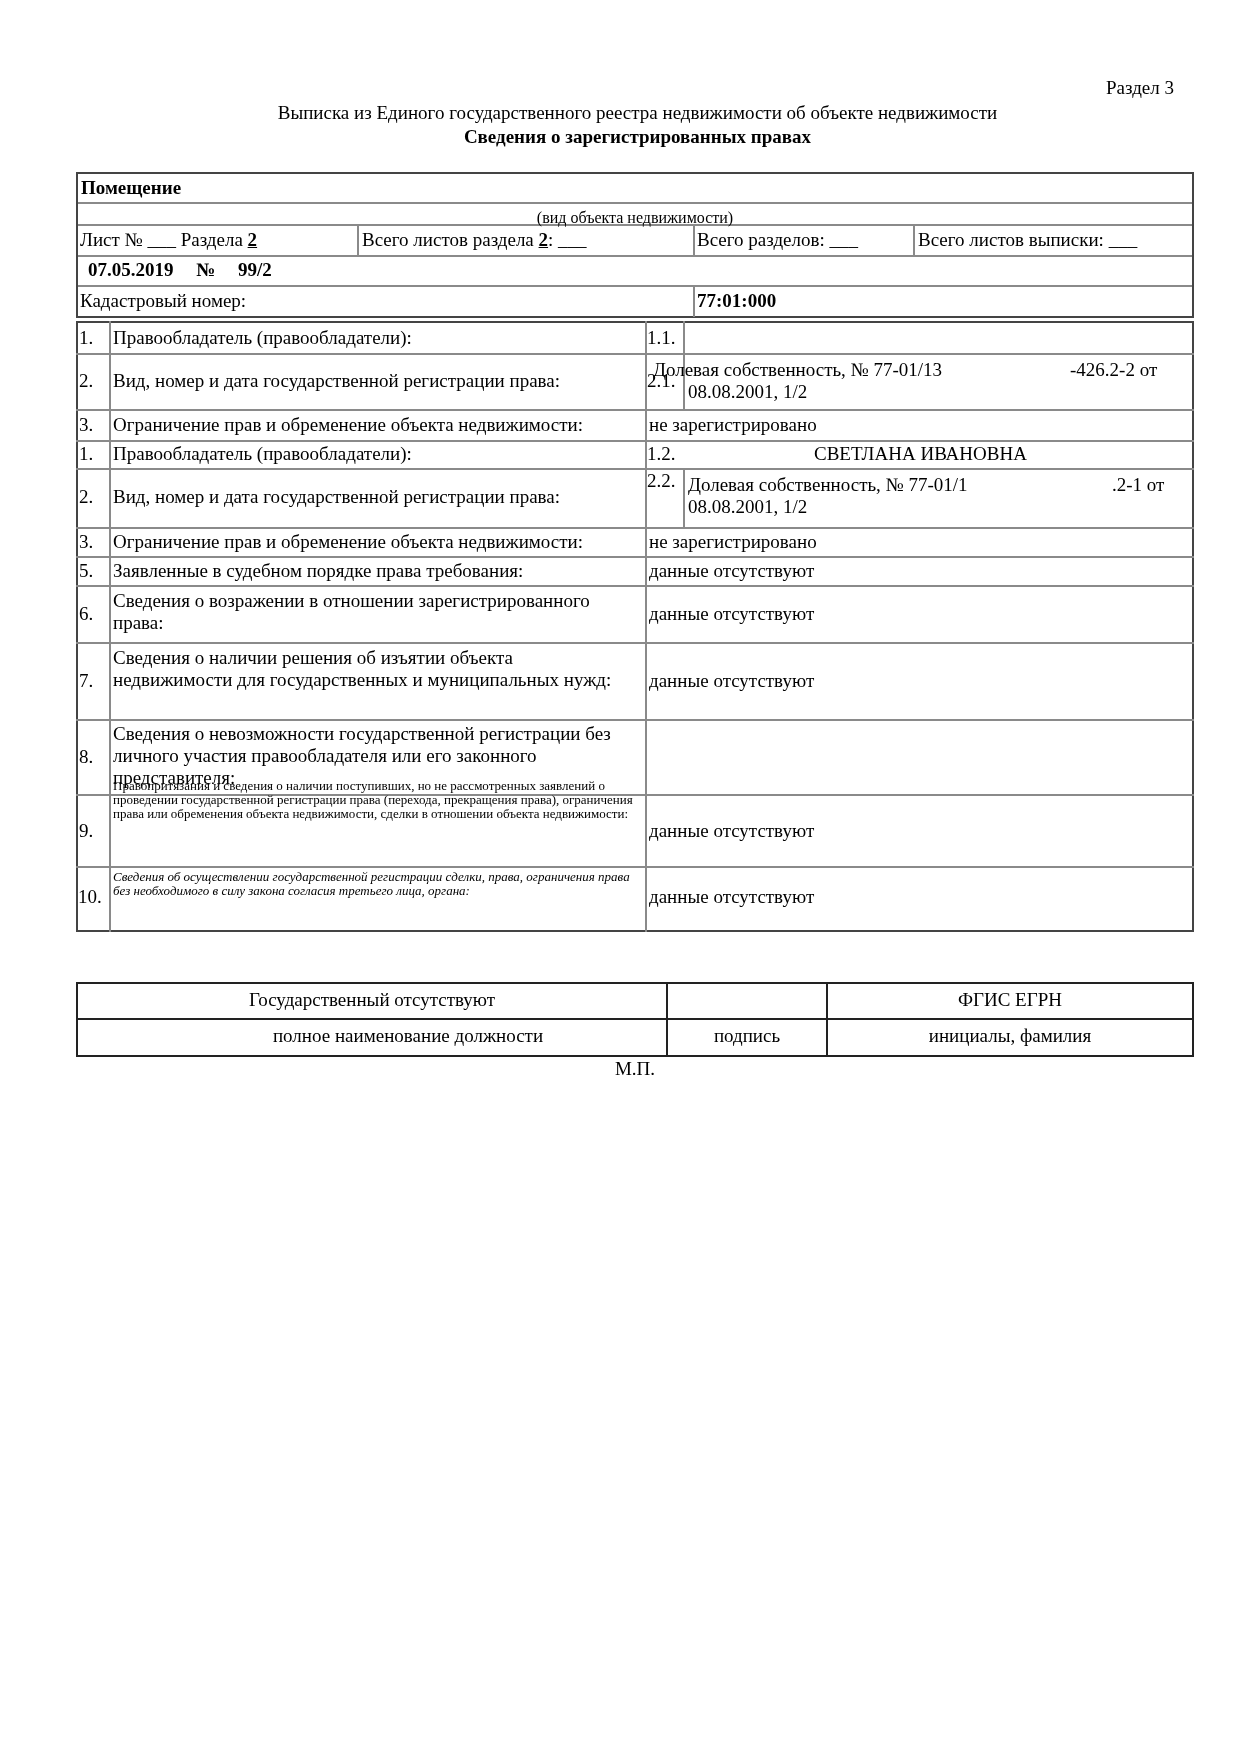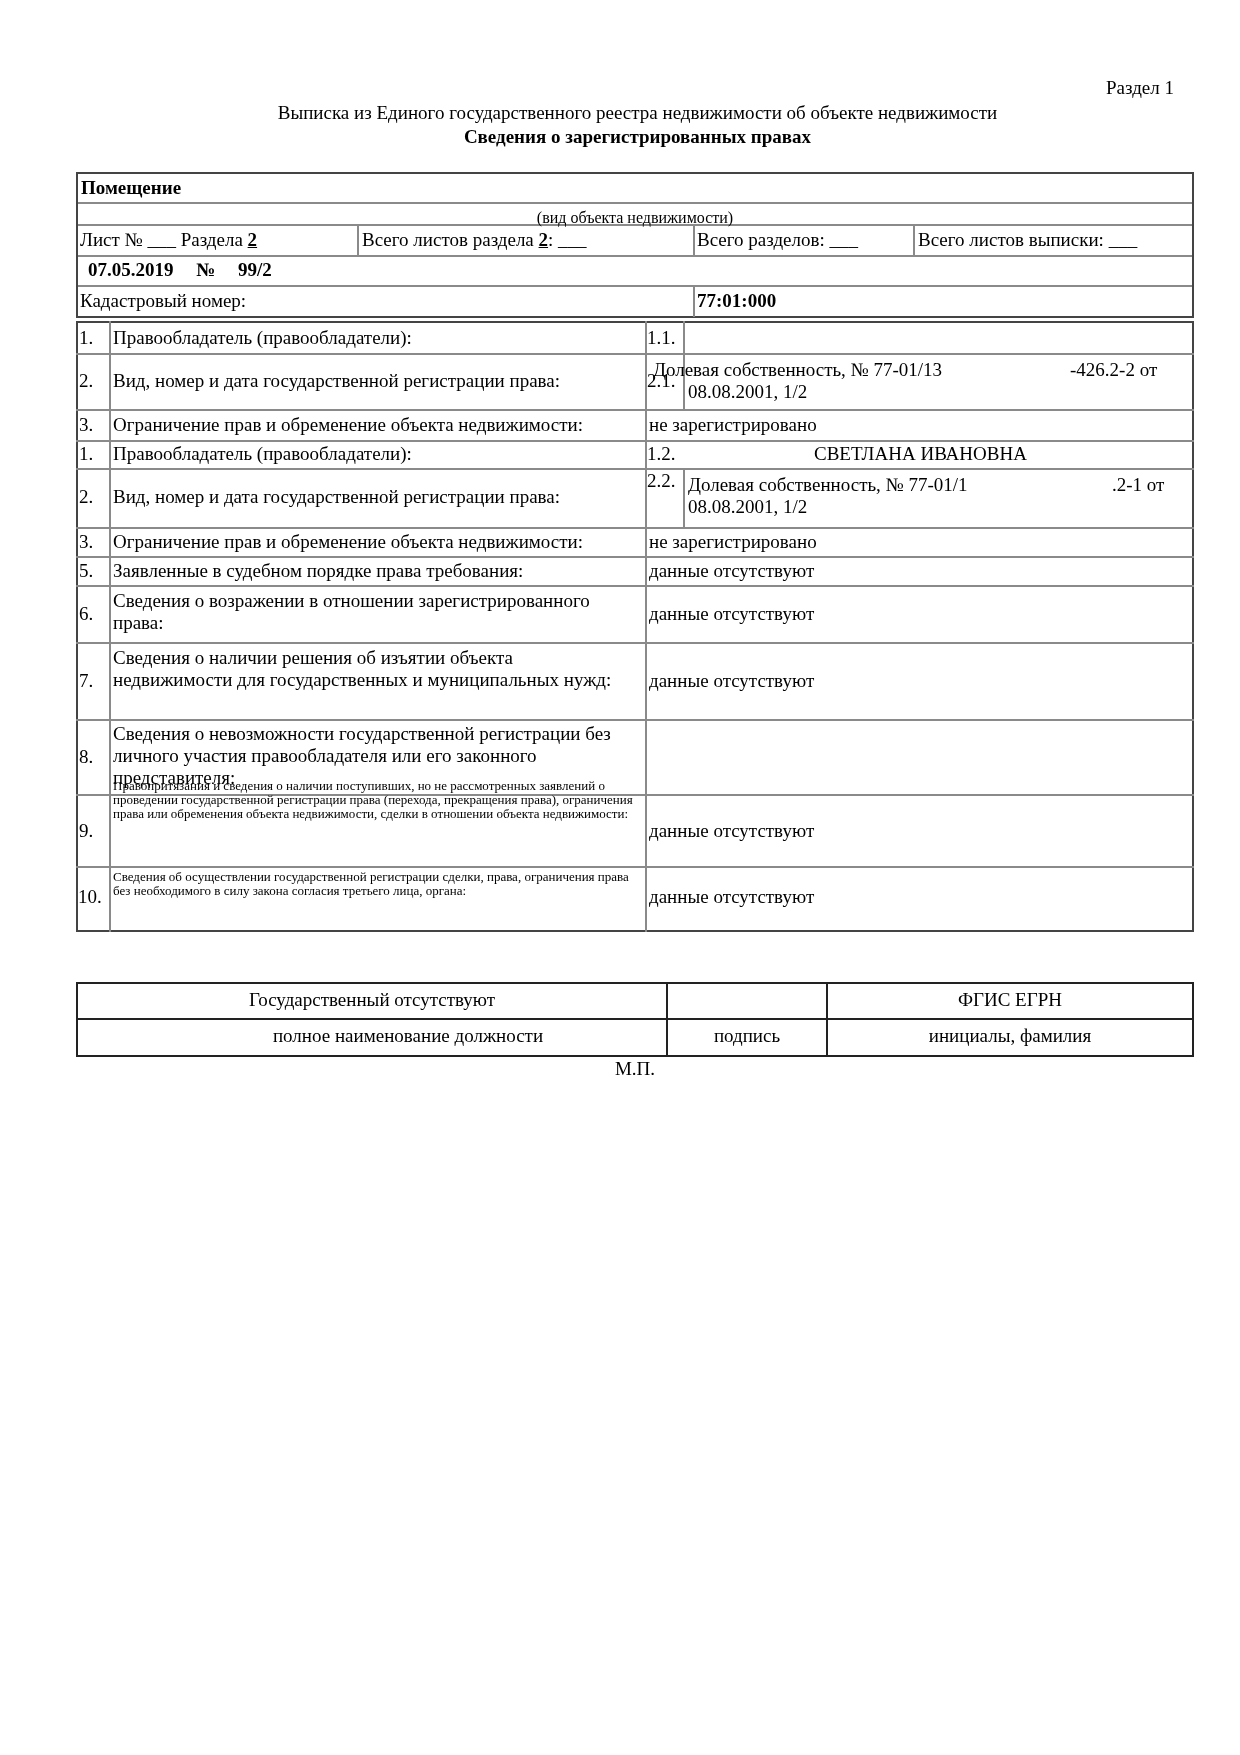--- a/index.html
+++ b/index.html
@@ -21,21 +21,21 @@
   .cell { position: absolute; font-size: 19px; line-height: 22px; white-space: nowrap; }
   .cell.wrap { white-space: normal; }
   .small { font-size: 13px; line-height: 14px; }
   .tiny { font-size: 16px; }
   .bold { font-weight: bold; }
   .u { text-decoration: underline; font-weight: bold; }
 </style>
 </head>
 <body>
 
-<div class="abs section-label">Раздел 1</div>
+<div class="abs section-label">Раздел 3</div>
 <div class="abs doc-title">Выписка из Единого государственного реестра недвижимости об объекте недвижимости</div>
 <div class="abs doc-subtitle">Сведения о зарегистрированных правах</div>
 
 <div>
   <div class="hl dark" style="left:76px;top:172px;width:1118px;"></div>
   <div class="hl" style="left:76px;top:202px;width:1118px;"></div>
   <div class="hl" style="left:76px;top:224px;width:1118px;"></div>
   <div class="hl" style="left:76px;top:255px;width:1118px;"></div>
   <div class="hl" style="left:76px;top:285px;width:1118px;"></div>
   <div class="hl dark" style="left:76px;top:316px;width:1118px;"></div>
@@ -163,21 +163,21 @@
   </div>
 
   <div>
     <div class="cell" style="left:79px;top:820px;">9.</div>
     <div class="cell wrap small" style="left:113px;top:779px;width:528px;">Правопритязания и сведения о наличии поступивших, но не рассмотренных заявлений о проведении государственной регистрации права (перехода, прекращения права), ограничения права или обременения объекта недвижимости, сделки в отношении объекта недвижимости:</div>
     <div class="cell" style="left:649px;top:820px;">данные отсутствуют</div>
   </div>
 
   <div>
     <div class="cell" style="left:78px;top:886px;">10.</div>
-    <div class="cell wrap small" style="left:113px;top:870px;width:528px;">Сведения об осуществлении государственной регистрации сделки, права, ограничения права без необходимого в силу закона согласия третьего лица, органа:</div>
+    <div class="cell wrap small" style="left:113px;top:870px;width:528px;font-style:italic;">Сведения об осуществлении государственной регистрации сделки, права, ограничения права без необходимого в силу закона согласия третьего лица, органа:</div>
     <div class="cell" style="left:649px;top:886px;">данные отсутствуют</div>
   </div>
 </div>
 
 <div>
   <div class="hl black" style="left:76px;top:982px;width:1118px;"></div>
   <div class="hl black" style="left:76px;top:1018px;width:1118px;"></div>
   <div class="hl black" style="left:76px;top:1055px;width:1118px;"></div>
   <div class="vl black" style="left:76px;top:982px;height:75px;"></div>
   <div class="vl black" style="left:666px;top:982px;height:75px;"></div>

